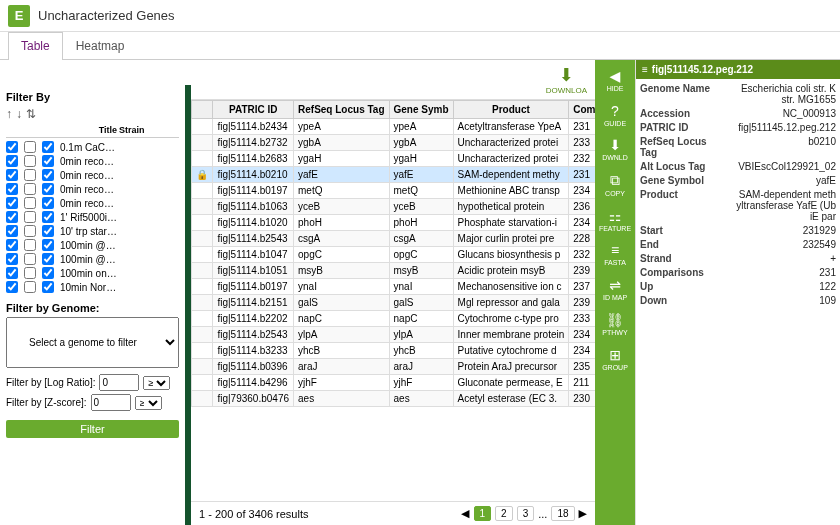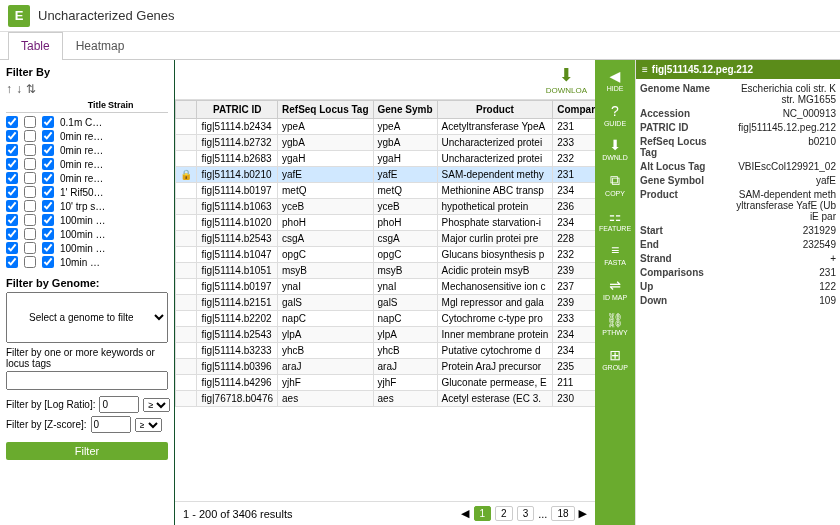--- a/index.html
+++ b/index.html
@@ -12,21 +12,21 @@
 
     
     .tabs { display: flex; border-bottom: 1px solid #ccc; padding: 0 8px; background: #fff; height: 28px; }
     .tab { padding: 6px 12px; cursor: pointer; font-size: 12px; border: 1px solid transparent; border-bottom: none; color: #555; }
     .tab.active { border-color: #ccc; border-bottom-color: #fff; margin-bottom: -1px; background: #fff; color: #701a75; }
 
     
     .main { display: flex; height: calc(525px - 60px); }
 
     
-    .sidebar { width: 175px; border-right: 1px solid #14532d; padding: 6px; overflow-y: auto; flex-shrink: 0; }
+    .sidebar { width: 191px; border-right: 6px solid #14532d; padding: 6px; overflow-y: auto; flex-shrink: 0; margin-top: 25px; }
     .filter-title { font-weight: bold; font-size: 11px; margin-bottom: 4px; }
     .sort-icons { display: flex; gap: 4px; margin-bottom: 4px; }
     .sort-btn { cursor: pointer; font-size: 12px; color: #555; }
     .column-headers { display: grid; grid-template-columns: 16px 16px 16px auto 60px; gap: 2px; align-items: center; font-size: 10px; font-weight: bold; border-bottom: 1px solid #ccc; padding-bottom: 2px; margin-bottom: 2px; }
     .filter-rows { overflow-y: auto; max-height: 200px; }
     .filter-row { display: grid; grid-template-columns: 16px 16px 16px auto 60px; gap: 2px; align-items: center; font-size: 10px; padding: 1px 0; }
     .filter-row input[type="checkbox"] { width: 12px; height: 12px; cursor: pointer; }
     .filter-row span { overflow: hidden; text-overflow: ellipsis; white-space: nowrap; }
     .filter-genome { margin-top: 8px; }
     .filter-genome label { font-weight: bold; font-size: 11px; display: block; margin-bottom: 3px; }
@@ -183,24 +183,20 @@
   </div>
       </div>
 
     <div class="filter-genome">
       <label>Filter by Genome:</label>
       <select>
         <option>Select a genome to filter</option>
       </select>
     </div>
 
-    <div class="filter-keyword">
-      <label>Filter by one or more keywords or locus tags</label>
-      <input type="text" style="">
-    </div>
 
     <div class="filter-ratio">
       <div class="filter-ratio-row">
         <label>Filter by [Log Ratio]:</label>
         <input type="text" value="0" style="">
         <select style="font-size:9px;"><option>≥</option></select>
       </div>
       <div class="filter-ratio-row">
         <label>Filter by [Z-score]:</label>
         <input type="text" value="0" style="">
@@ -382,21 +378,21 @@
     <td class="col-lock"></td>
     <td>fig|51114.b4296</td>
     <td>yjhF</td>
     <td>yjhF</td>
     <td>Gluconate permease, E</td>
     <td>211</td>
 
   </tr>
             <tr>
     <td class="col-lock"></td>
-    <td>fig|76718.b0476</td>
+    <td>fig|79360.b0476</td>
     <td>aes</td>
     <td>aes</td>
     <td>Acetyl esterase (EC 3.</td>
     <td>230</td>
 
   </tr>
           </tbody>
       </table>
     </div>
 

